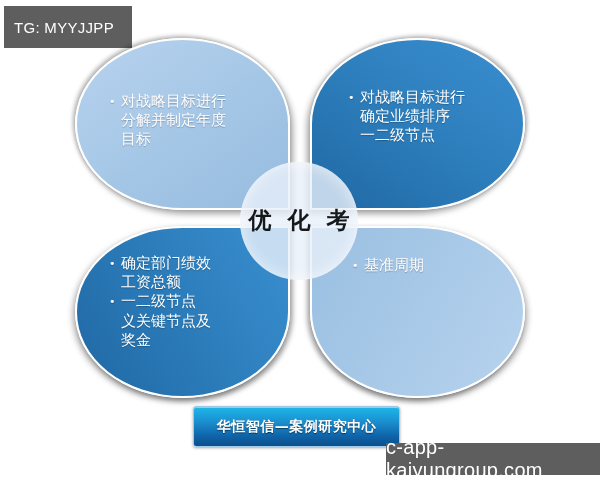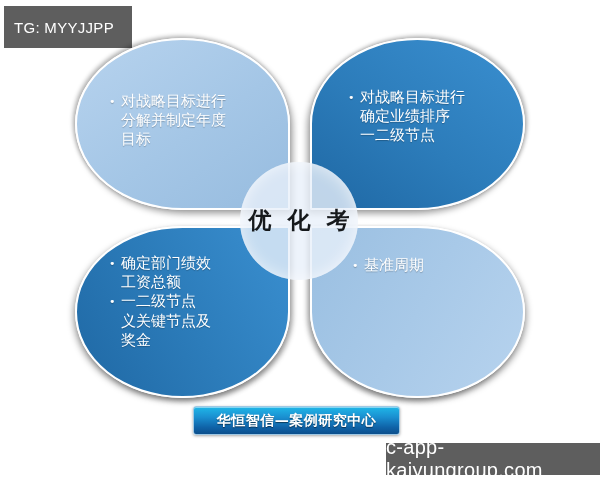--- a/index.html
+++ b/index.html
@@ -169,21 +169,21 @@
     width: 2px; height: 250px;
     background: linear-gradient(180deg, rgba(255,255,255,0) 0%, #fff 35%, #fff 70%, rgba(255,255,255,0) 100%);
   }
 
   
   #banner {
     position: absolute;
     left: 193px;
     top: 406px;
     width: 207px;
-    height: 29px;
+    height: 41px;
     box-sizing: border-box;
     border: 1px solid #9fc8e4;
     border-radius: 3px;
     background: linear-gradient(180deg, #1fb7e8 0%, #1a8fd0 38%, #0f63a8 75%, #0c4f8c 100%);
     box-shadow: 0 1px 3px rgba(0,0,0,0.35), inset 0 1px 0 rgba(255,255,255,0.45);
     display: flex;
     align-items: center;
     justify-content: center;
   }
   #banner .banner-text {

